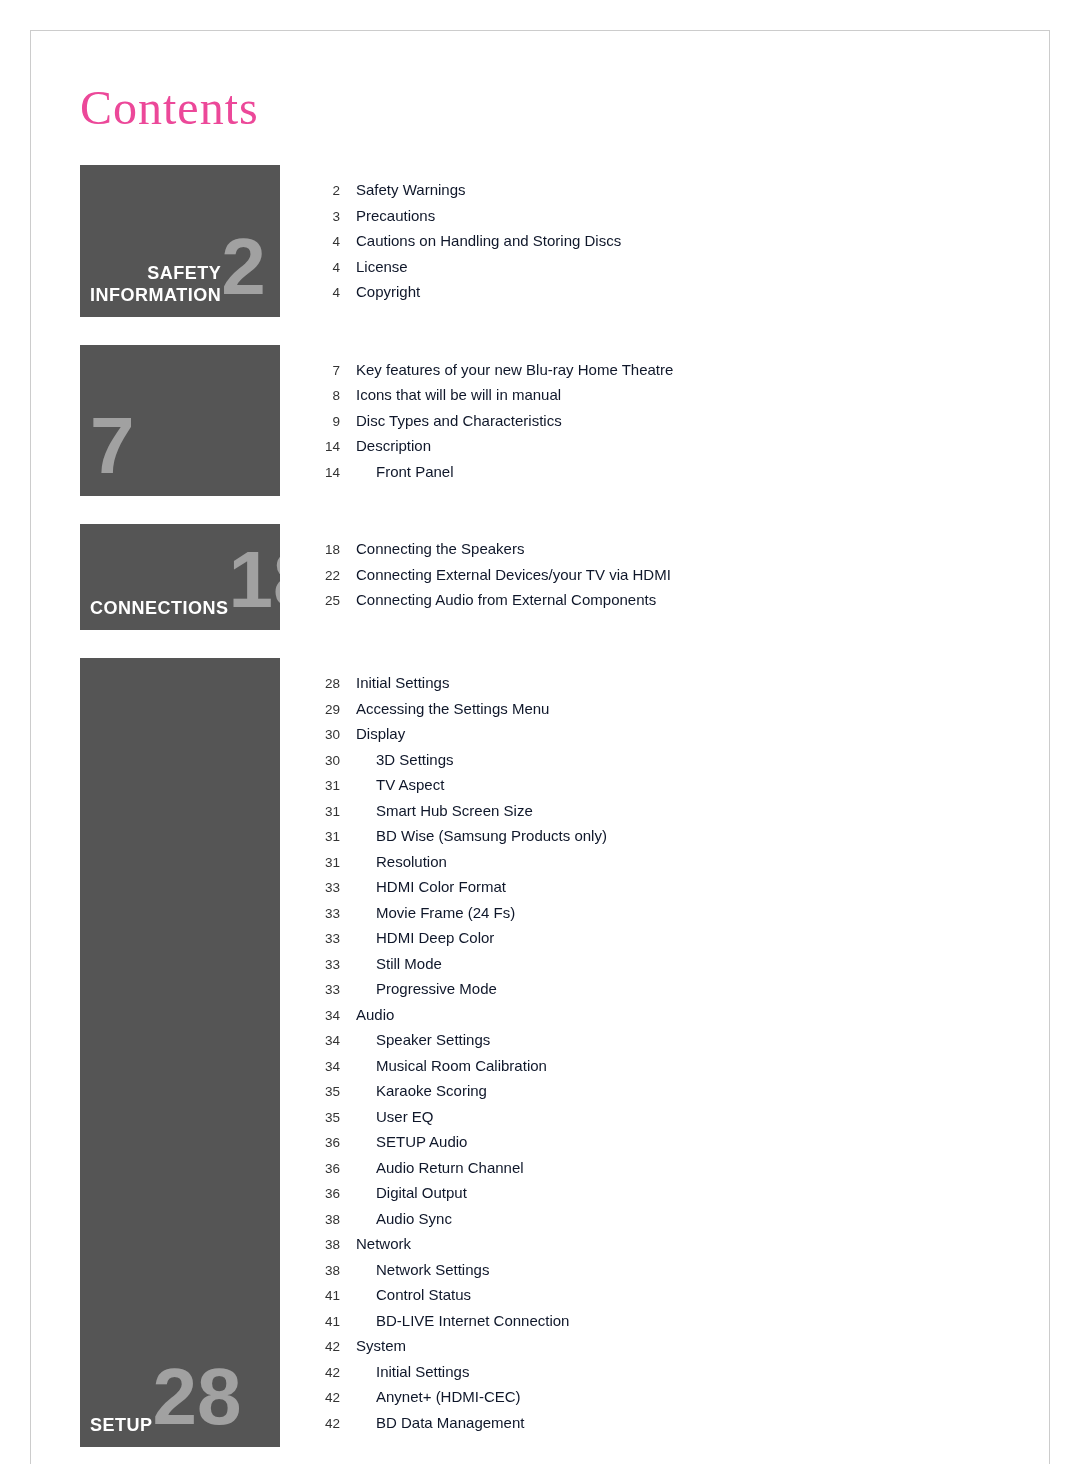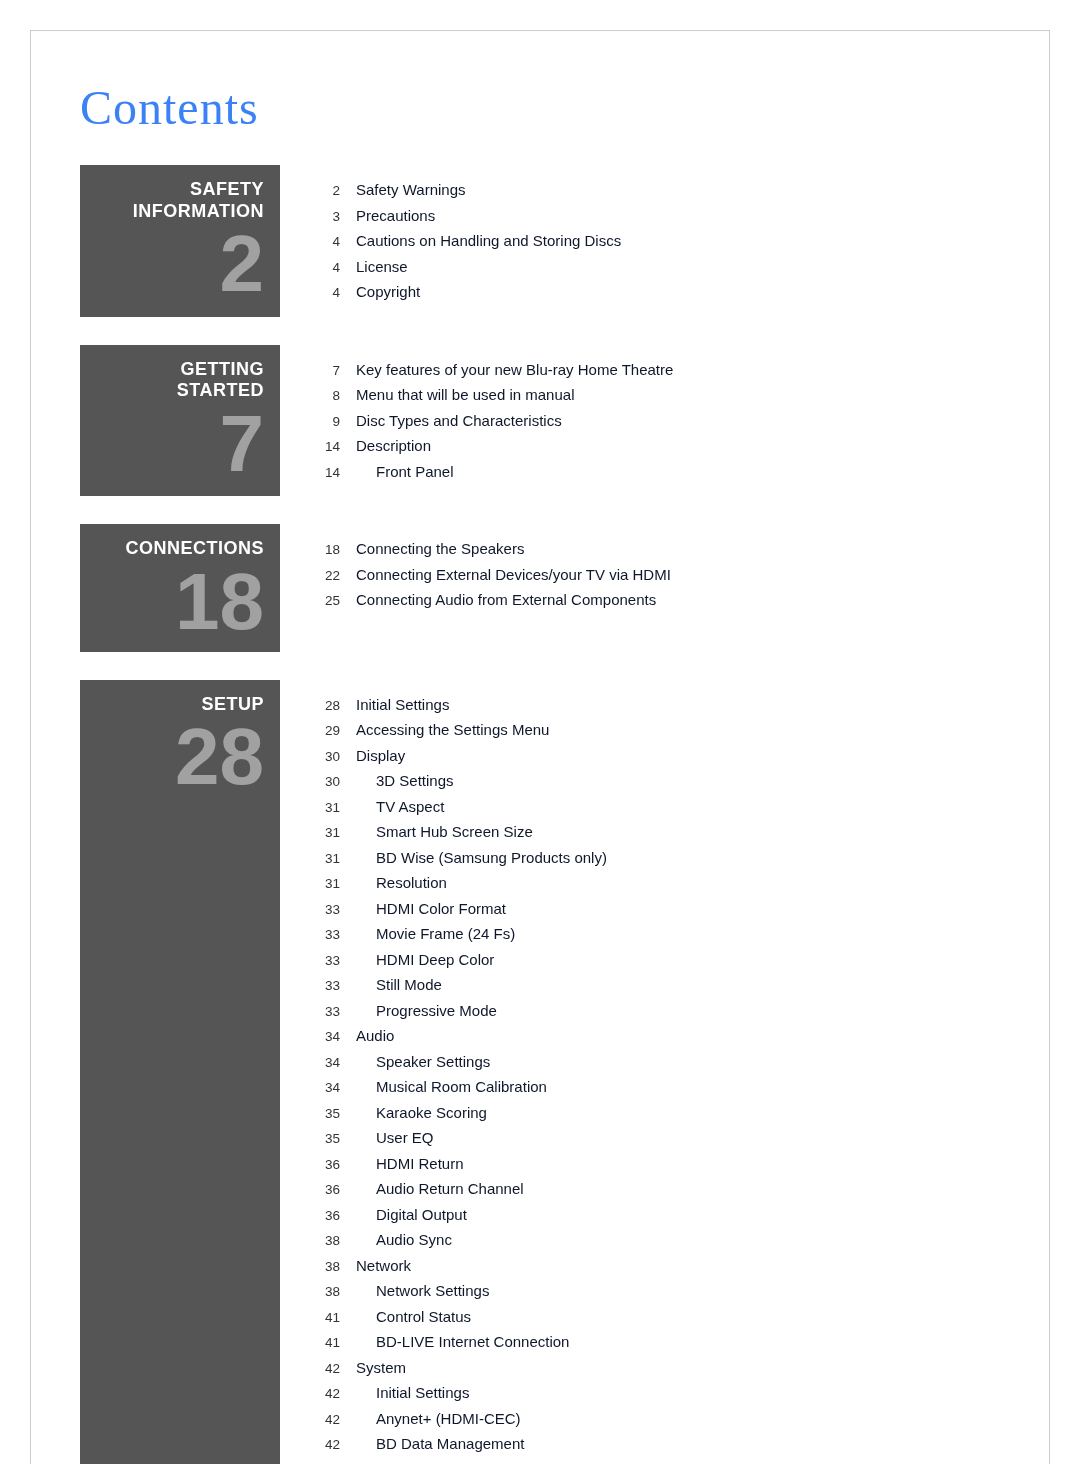--- a/index.html
+++ b/index.html
@@ -17,21 +17,21 @@
       border: 1px solid #ccc;
     }
 
     .content {
       padding: 80px 80px 60px 80px;
     }
 
     .page-title {
       font-size: 48px;
       font-weight: 300;
-      color: #3b82f6;
+      color: #ec4899;
       margin-bottom: 30px;
       font-family: Georgia, serif;
       letter-spacing: 1px;
     }
 
     .toc-container {
       display: flex;
       flex-direction: column;
       gap: 0;
     }
@@ -41,21 +41,21 @@
       align-items: stretch;
       margin-bottom: 20px;
     }
 
     .section-header {
       background: #555;
       color: #fff;
       width: 200px;
       min-width: 200px;
       display: flex;
-      flex-direction: column;
+      flex-direction: row;
       align-items: flex-end;
       justify-content: flex-start;
       padding: 14px 16px 10px 10px;
       position: relative;
     }
 
     .section-header .section-title {
       font-size: 18px;
       font-weight: bold;
       text-align: right;
@@ -145,31 +145,30 @@
           </div>
           <div class="entry-row">
             <span class="entry-page">4</span>
             <span class="entry-text">Copyright</span>
           </div>
         </div>
       </div>
       <div class="section-spacer"></div>
       <div class="section-row">
         <div class="section-header">
-          <div class="section-title">GETTING STARTED</div>
           <div class="section-number">7</div>
         </div>
         <div class="section-entries">
           <div class="entry-row">
             <span class="entry-page">7</span>
             <span class="entry-text">Key features of your new Blu-ray Home Theatre</span>
           </div>
           <div class="entry-row">
             <span class="entry-page">8</span>
-            <span class="entry-text">Menu that will be used in manual</span>
+            <span class="entry-text">Icons that will be will in manual</span>
           </div>
           <div class="entry-row">
             <span class="entry-page">9</span>
             <span class="entry-text">Disc Types and Characteristics</span>
           </div>
           <div class="entry-row">
             <span class="entry-page">14</span>
             <span class="entry-text">Description</span>
           </div>
           <div class="entry-row">
@@ -273,21 +272,21 @@
           <div class="entry-row">
             <span class="entry-page">35</span>
             <span class="entry-text indent">Karaoke Scoring</span>
           </div>
           <div class="entry-row">
             <span class="entry-page">35</span>
             <span class="entry-text indent">User EQ</span>
           </div>
           <div class="entry-row">
             <span class="entry-page">36</span>
-            <span class="entry-text indent">HDMI Return</span>
+            <span class="entry-text indent">SETUP Audio</span>
           </div>
           <div class="entry-row">
             <span class="entry-page">36</span>
             <span class="entry-text indent">Audio Return Channel</span>
           </div>
           <div class="entry-row">
             <span class="entry-page">36</span>
             <span class="entry-text indent">Digital Output</span>
           </div>
           <div class="entry-row">

